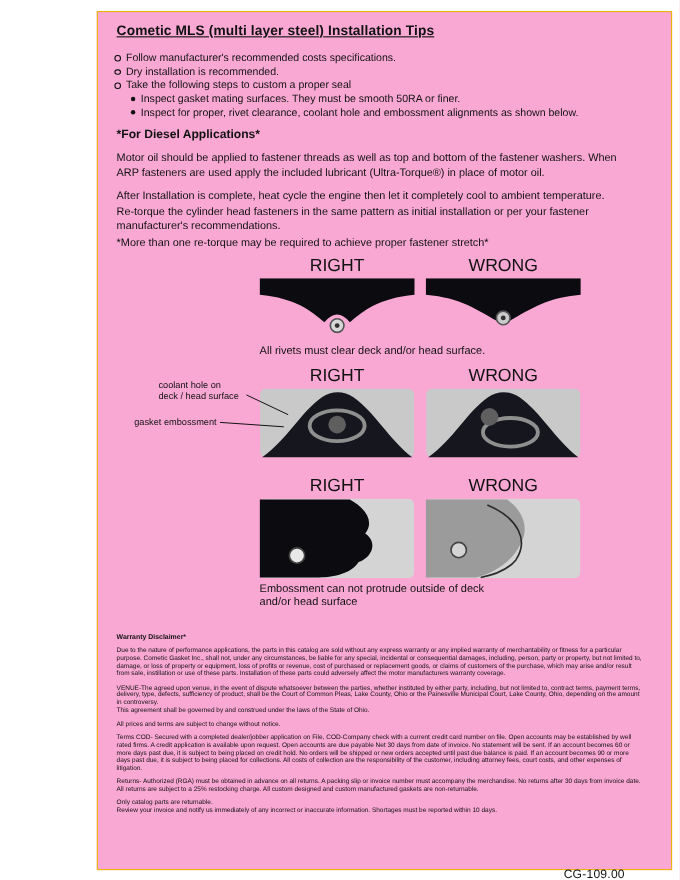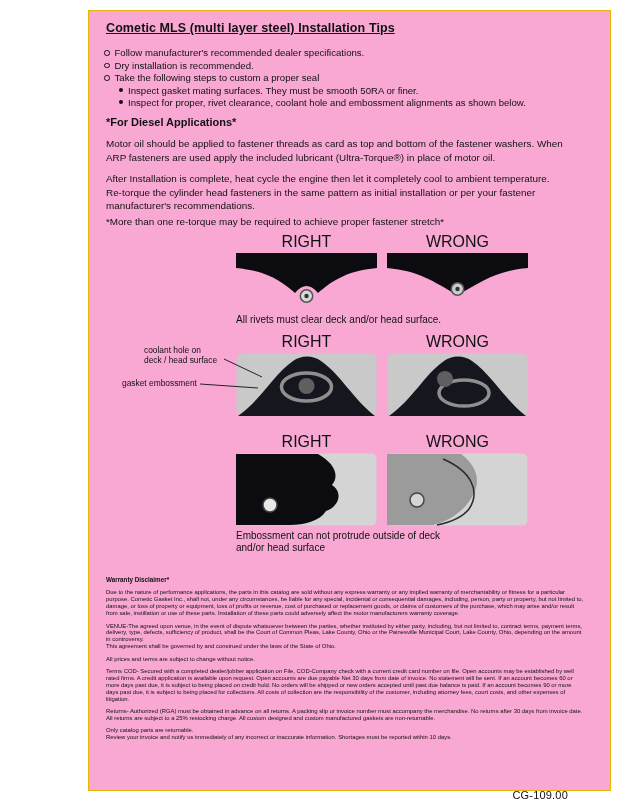--- a/index.html
+++ b/index.html
@@ -60,21 +60,21 @@
 </head>
 <body>
 
 <div class="frame">
 
   <h1 class="title">Cometic MLS (multi layer steel) Installation Tips</h1>
 
   <div class="tips">
     <div class="tip">
       <span class="b1"></span>
-      <span>Follow manufacturer's recommended dealer specifications.</span>
+      <span>Follow manufacturer's recommended costs specifications.</span>
     </div>
     <div class="tip">
       <span class="b1"></span>
       <span>Dry installation is recommended.</span>
     </div>
     <div class="tip">
       <span class="b1"></span>
       <span>Take the following steps to custom a proper seal</span>
     </div>
     <div class="subtips">
@@ -83,21 +83,21 @@
         <span>Inspect gasket mating surfaces.  They must be smooth 50RA or finer.</span>
       </div>
       <div class="tip">
         <span class="b2"></span>
         <span>Inspect for proper, rivet clearance, coolant hole and embossment alignments as shown below.</span>
       </div>
     </div>
   </div>
 
   <h2 class="diesel-h">*For Diesel Applications*</h2>
-  <p class="para p1">Motor oil should be applied to fastener threads as card as top and bottom of the fastener washers. When ARP fasteners are used apply the included lubricant (Ultra-Torque®) in place of motor oil.</p>
+  <p class="para p1">Motor oil should be applied to fastener threads as well as top and bottom of the fastener washers. When ARP fasteners are used apply the included lubricant (Ultra-Torque®) in place of motor oil.</p>
   <p class="para p3">*More than one re-torque may be required to achieve proper fastener stretch*</p>
   <p class="para p2">After Installation is complete, heat cycle the engine then let it completely cool to ambient temperature. Re-torque the cylinder head fasteners in the same pattern as initial installation or per your fastener manufacturer's recommendations.</p>
 
   <div class="diagrams">
 
     <section class="drow drow1">
       <div class="dlabels">
         <span>RIGHT</span>
         <span>WRONG</span>
       </div>

